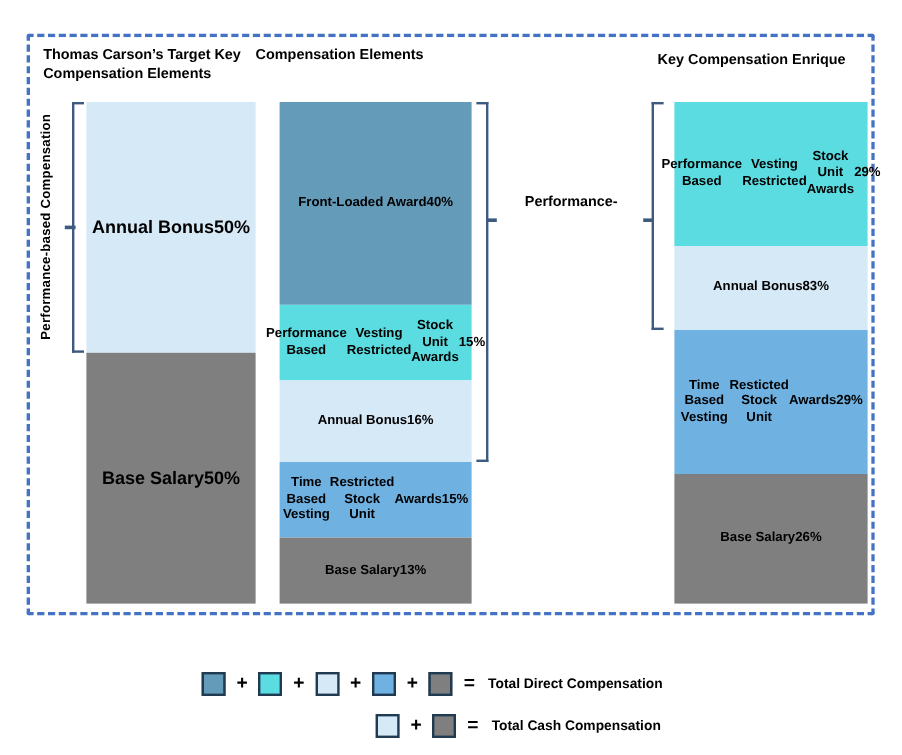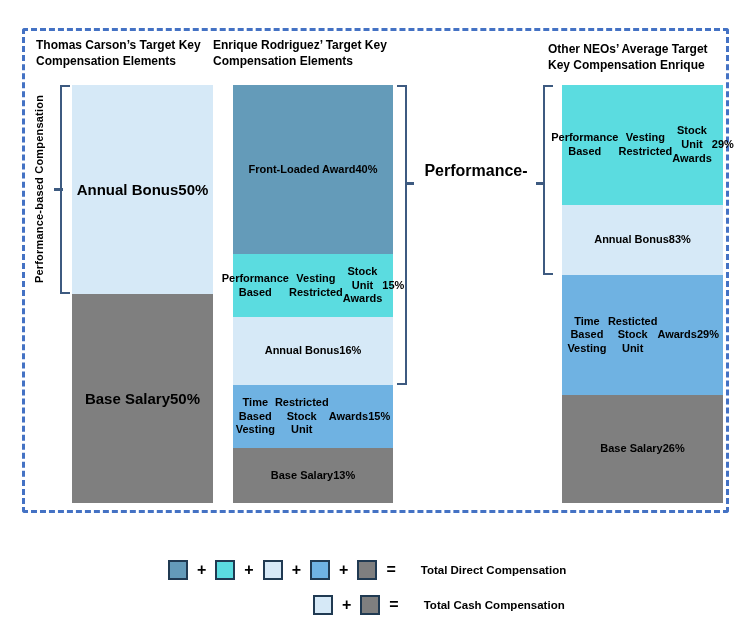--- a/index.html
+++ b/index.html
@@ -37,45 +37,43 @@
   #bracket-2{left:543px;height:190px;border-left:2.5px solid var(--bracket);border-top:2.5px solid var(--bracket);border-bottom:2.5px solid var(--bracket);}
   #bracket-2 .tick{left:-9px;top:95px;}
 
   .vlabel{
     position:absolute;left:-72px;top:181px;width:226px;height:16px;
     text-align:center;transform:rotate(-90deg);
     font-weight:bold;font-size:11px;letter-spacing:0.2px;white-space:nowrap;
   }
   .center-label{
     position:absolute;left:415px;top:160px;width:122px;
-    text-align:center;font-weight:bold;font-size:16px;line-height:1.4;
+    text-align:center;font-weight:bold;font-size:12px;line-height:1.4;
   }
 
   .legend-row{position:absolute;display:flex;align-items:center;gap:9px;}
   #legend-row-0{left:168px;top:560px;}
   #legend-row-1{left:313px;top:595px;}
   .swatch{width:20px;height:20px;box-sizing:border-box;border:2px solid var(--swatch-border);flex:0 0 auto;}
   .op{font-weight:bold;font-size:16px;line-height:1;}
-  .legend-label{font-weight:bold;font-size:11.5px;margin-left:16px;white-space:nowrap;}
+  .legend-label{font-weight:bold;font-size:11.5px;margin-left:2px;white-space:nowrap;}
 </style>
 </head>
 <body style="--dash: #4472c4; --bracket: #3d5a80; --swatch-border: #203a52;">
 
 <div class="frame"></div>
 
 <div class="title" id="title-0">
   <div>Thomas Carson’s Target Key</div>
   <div>Compensation Elements</div>
 </div>
 <div class="title" id="title-1">
-  <div>Enrique Rodriguez’ Target Key</div>
   <div>Compensation Elements</div>
 </div>
 <div class="title" id="title-2">
-  <div>Other NEOs’ Average Target</div>
   <div>Key Compensation Enrique</div>
 </div>
 
 <div class="vlabel">Performance-based Compensation</div>
 
 <div class="bracket" id="bracket-0">
     <div class="tick"></div>
   </div>
 <div class="bracket" id="bracket-1">
     <div class="tick"></div>

